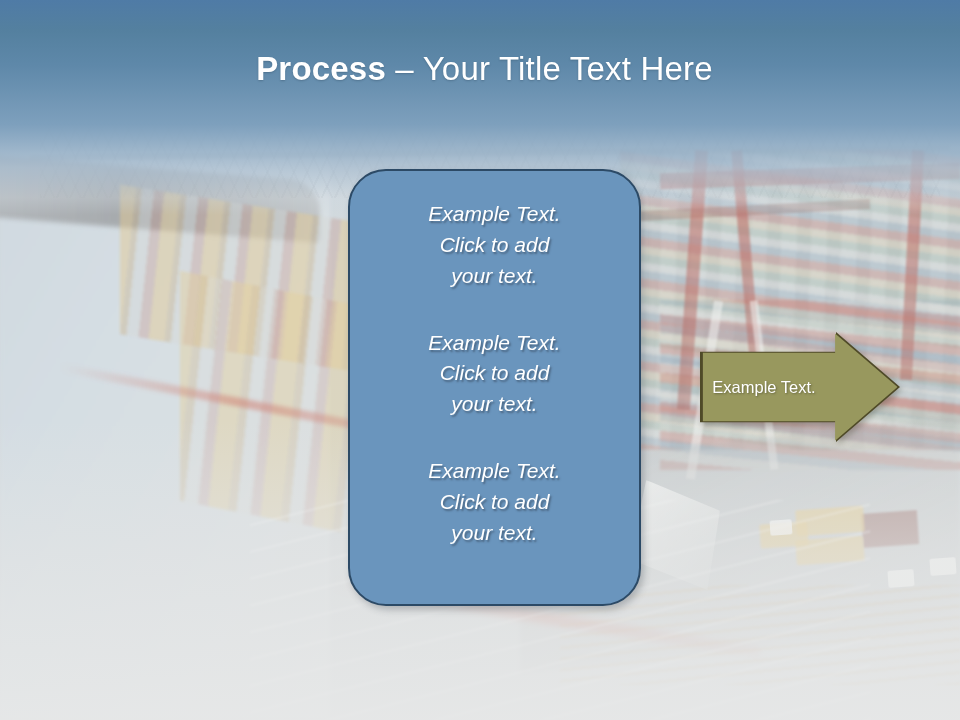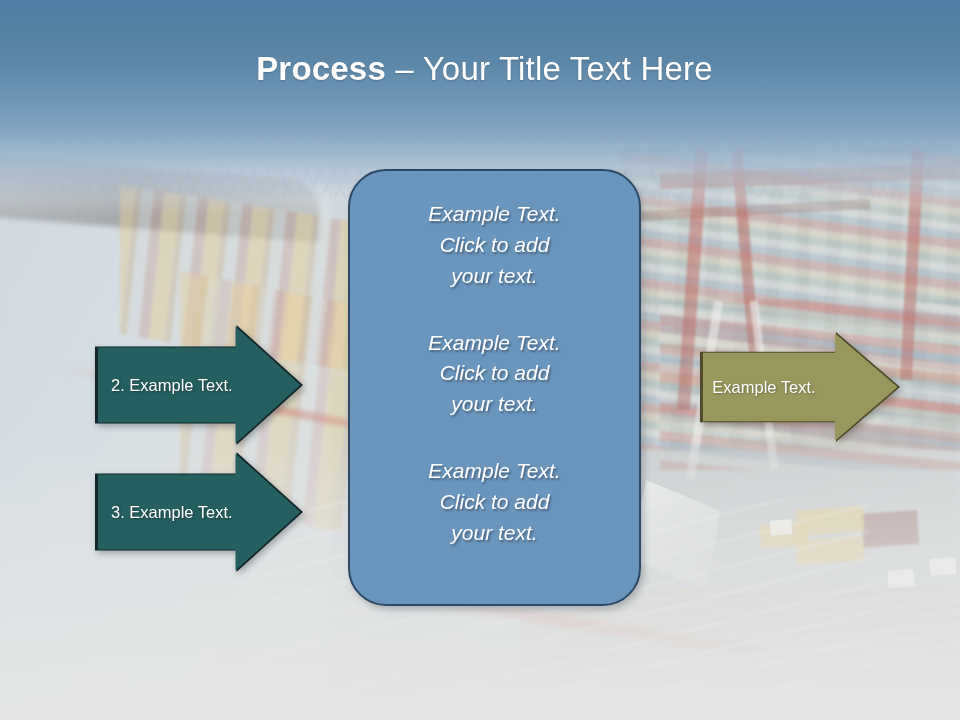--- a/index.html
+++ b/index.html
@@ -366,31 +366,21 @@
     <div class="bg-fade-white"></div>
     <div class="bg-fade-bottom"></div>
     <div class="bg-fade-top"></div>
   </div>
 
   <div class="title">
     <span class="bold">Process</span><span class="light"> – Your Title Text Here</span>
   </div>
 
 
-  <div class="arrow teal" id="arrow-2">
-    <div class="arrow-outline"></div>
-    <div class="arrow-fill" style="transform:scale(.975)"></div>
-    <div class="arrow-label">2. Example Text.</div>
-  </div>
-
-  <div class="arrow teal" id="arrow-3">
-    <div class="arrow-outline"></div>
-    <div class="arrow-fill" style="transform:scale(.975)"></div>
-    <div class="arrow-label">3. Example Text.</div>
-  </div>
+
 
   <div class="panel">
     <div class="panel-text">Example Text.
 Click  to add
 your text.</div>
     <div class="panel-text">Example Text.
 Click  to add
 your text.</div>
     <div class="panel-text">Example Text.
 Click  to add

